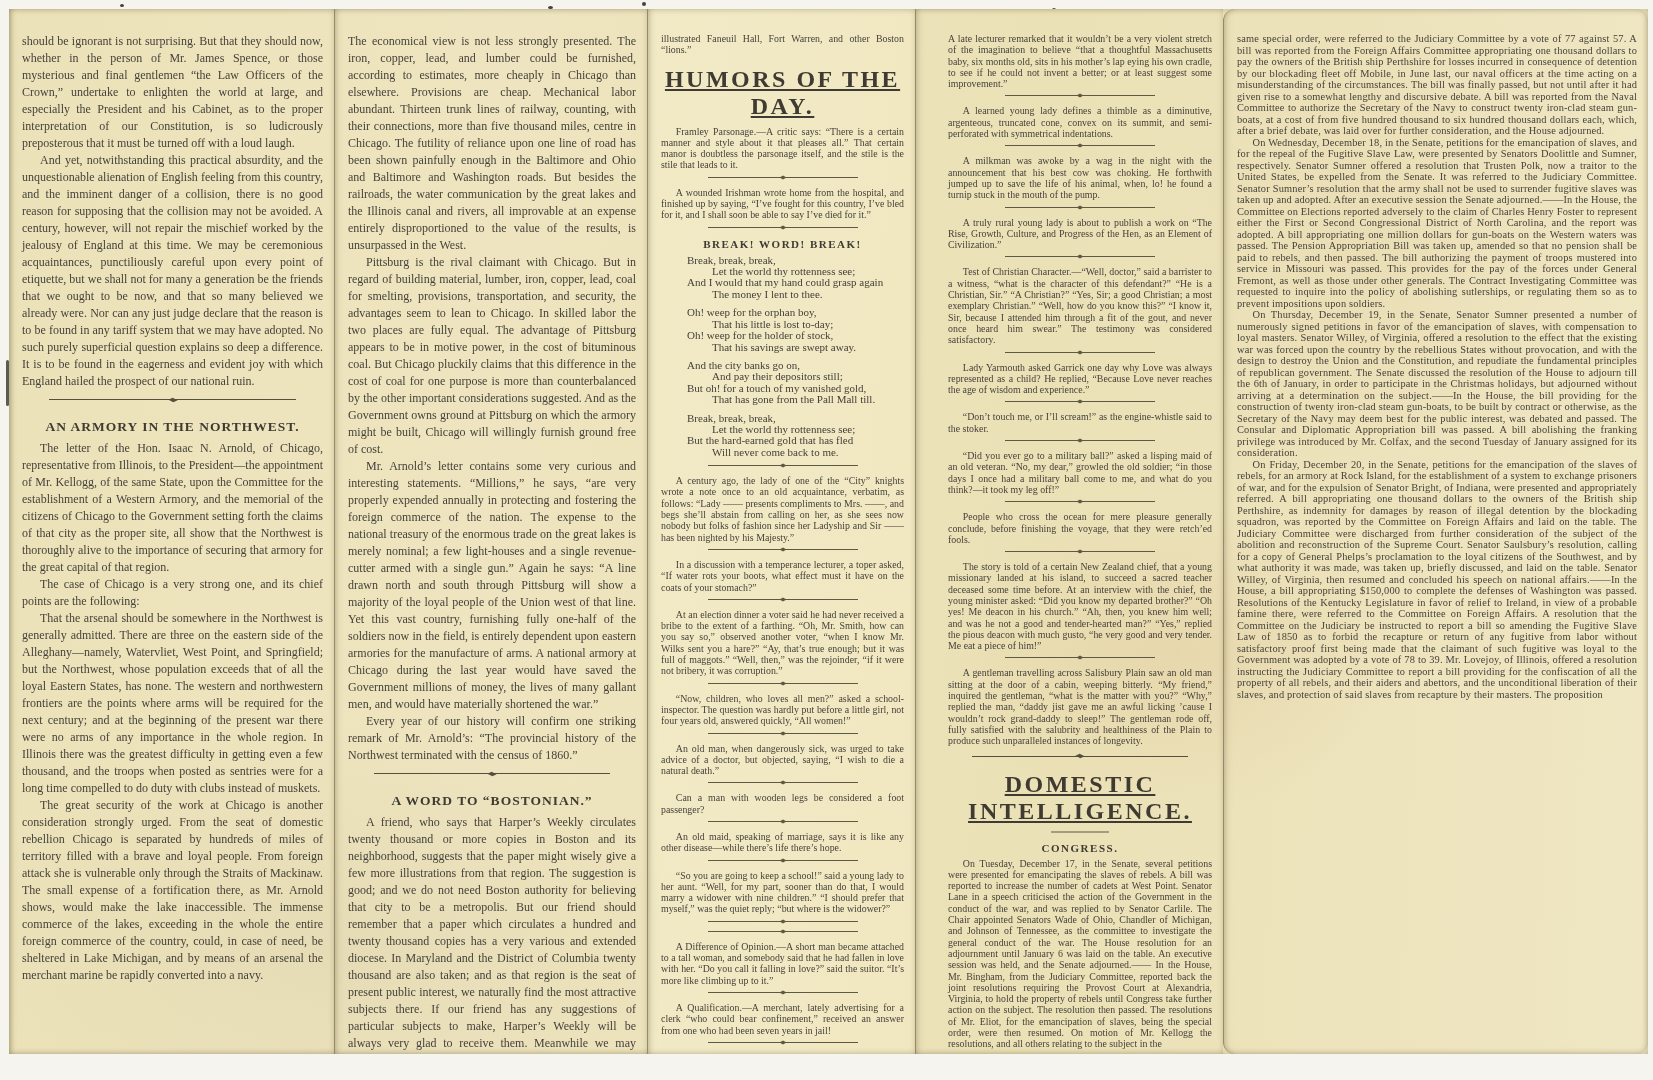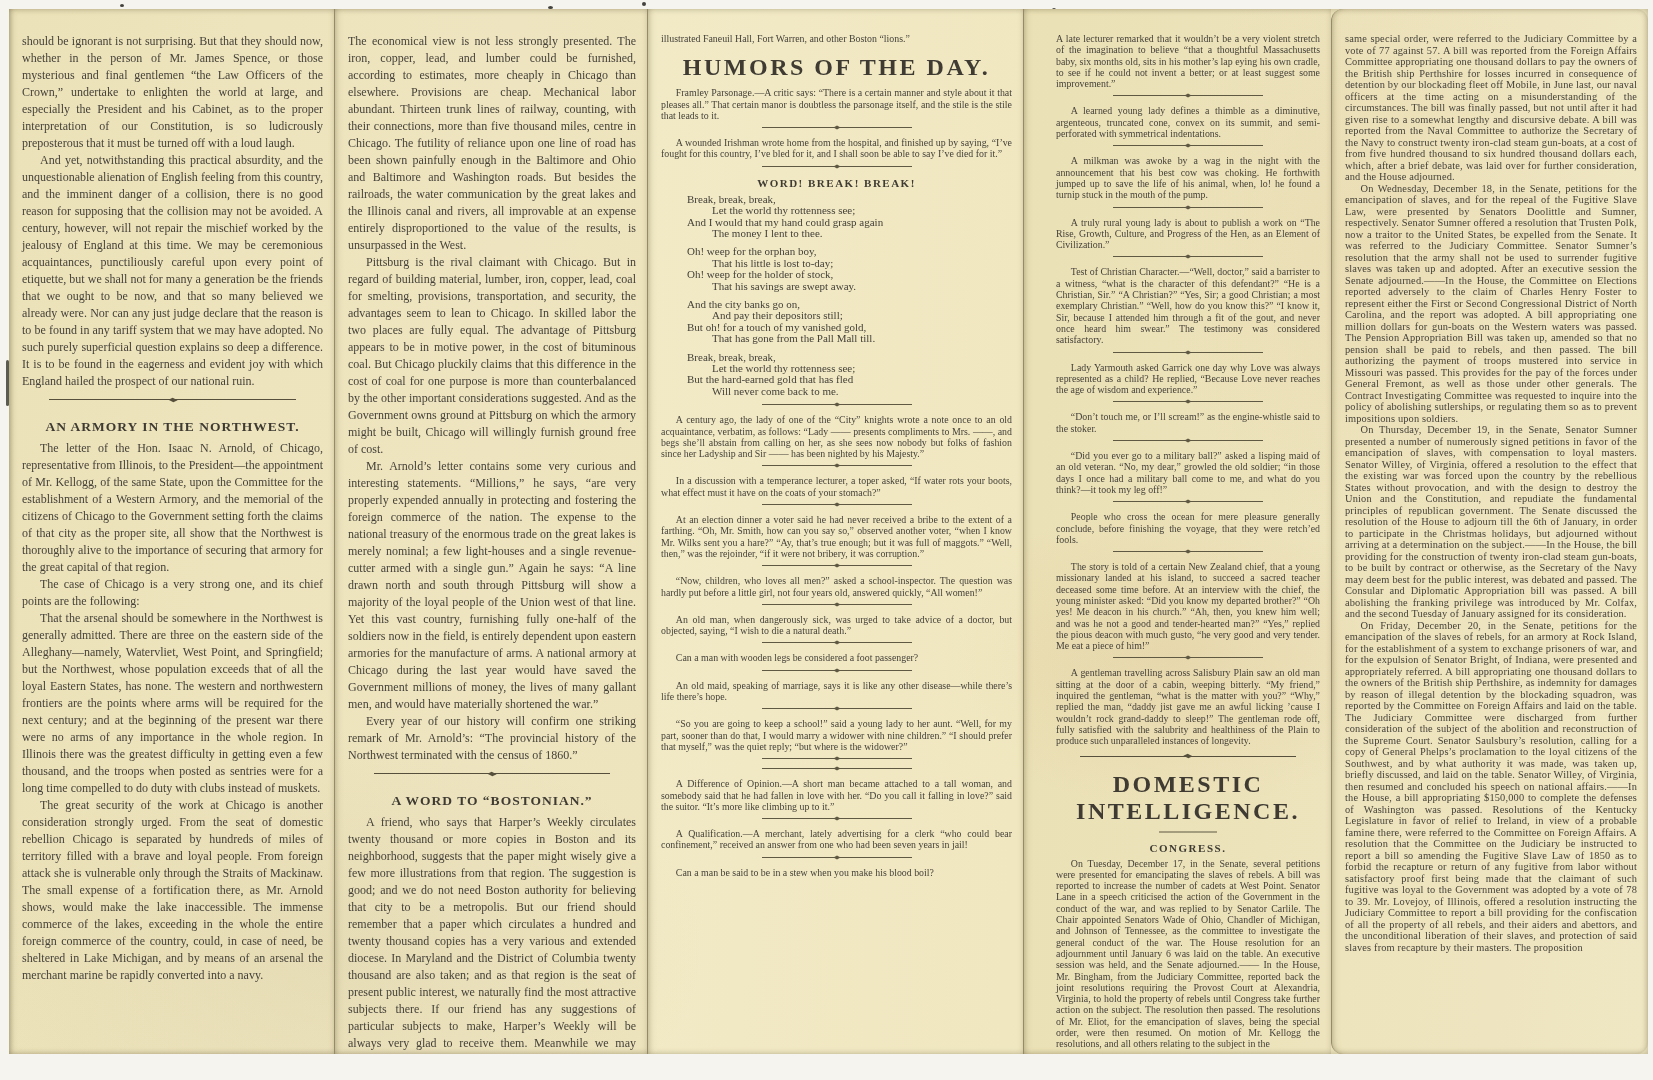--- a/index.html
+++ b/index.html
@@ -11,30 +11,30 @@
            radial-gradient(ellipse 300px 420px at 83% 22%, rgba(210,172,118,0.10), transparent 72%),
            radial-gradient(ellipse 500px 300px at 20% 90%, rgba(120,105,60,0.07), transparent 75%),
            linear-gradient(93deg,#ece2b9 0%,#eee5c0 30%,#ebe1b6 62%,#efe6c3 100%);
          box-shadow:0 0 6px rgba(90,80,50,0.35) inset;overflow:hidden;}
   .columns{display:flex;height:100%;}
   .col{box-sizing:border-box;overflow:hidden;padding:24px 11px 8px 13px;text-align:justify;
        border-left:1px solid #968b68;box-shadow:inset 4px 0 7px -4px rgba(110,98,62,0.55), inset -3px 0 6px -4px rgba(110,98,62,0.35);}
   .col:first-child{border-left:none;}
   .col-1{width:325px;}
   .col-2{width:313px;}
-  .col-3{width:376px;background:rgba(255,250,225,0.25);}
+  .col-3{width:268px;background:rgba(255,250,225,0.25);}
   .col-4{width:308px;padding-left:32px;}
   .col-5{flex:1;border-radius:12px;}
   .col-1 .para,.col-2 .para{font-size:12px;line-height:17px;}
   .col-3 .para,.col-4 .para{font-size:9.9px;line-height:11.3px;}
   .col-5 .para{font-size:10.4px;line-height:11.5px;letter-spacing:0.15px;}
   .para{margin:0;text-indent:1.5em;color:#46423a;}
   .para.cont{text-indent:0;}
   .heading-lg{font-size:24px;font-weight:bold;text-align:center;letter-spacing:2.5px;
-              margin:10px 0 6px;color:#3f3b33;text-indent:0;}
+              margin:10px 0 6px;color:#3f3b33;text-indent:0;text-decoration:underline;}
   .heading-md{font-size:13.5px;font-weight:bold;text-align:center;letter-spacing:1px;
               margin:15px 0 5px;color:#3f3b33;}
   .heading-sm{font-size:11px;font-weight:bold;text-align:center;letter-spacing:1.5px;
               margin:7px 0 4px;color:#3f3b33;}
   .divider{width:150px;margin:6px auto;border-top:1px solid #5f5943;position:relative;height:3px;}
   .divider::after{content:"";position:absolute;left:50%;top:-3px;width:5px;height:5px;
                   background:#5f5943;transform:translateX(-50%) scaleY(0.6) rotate(45deg);}
   .divider-long{width:82%;margin:9px auto;border-top:1.5px solid #554f3b;position:relative;height:4px;}
   .divider-long::after{content:"";position:absolute;left:50%;top:-3.5px;width:7px;height:6px;
                   background:#554f3b;transform:translateX(-50%) scaleY(0.5) rotate(45deg);}
@@ -78,21 +78,21 @@
           <div class="heading-md">A WORD TO “BOSTONIAN.”</div>
           <p class="para">A friend, who says that Harper’s Weekly circulates twenty thousand or more copies in Boston and its neighborhood, suggests that the paper might wisely give a few more illustrations from that region.  The suggestion is good; and we do not need Boston authority for believing that city to be a metropolis.  But our friend should remember that a paper which circulates a hundred and twenty thousand copies has a very various and extended diocese.  In Maryland and the District of Columbia twenty thousand are also taken; and as that region is the seat of present public interest, we naturally find the most attractive subjects there.  If our friend has any suggestions of particular subjects to make, Harper’s Weekly will be always very glad to receive them.  Meanwhile we may observe that since the war broke out Harper’s Weekly has</p>
         </div>
         <div class="col col-3">
           <p class="para cont">illustrated Faneuil Hall, Fort Warren, and other Boston “lions.”</p>
           <div class="heading-lg">HUMORS OF THE DAY.</div>
           <p class="para">Framley Parsonage.—A critic says: “There is a certain manner and style about it that pleases all.”  That certain manor is doubtless the parsonage itself, and the stile is the stile that leads to it.</p>
           <div class="divider"></div>
           <p class="para">A wounded Irishman wrote home from the hospital, and finished up by saying, “I’ve fought for this country, I’ve bled for it, and I shall soon be able to say I’ve died for it.”</p>
           <div class="divider"></div>
-          <div class="heading-sm">WORD! BREAK! BREAK!</div>
+          <div class="heading-sm">BREAK! WORD! BREAK!</div>
           <div class="poem">
             <div class="poem-line">Break, break, break,</div>
             <div class="poem-line indent">Let the world thy rottenness see;</div>
             <div class="poem-line">And I would that my hand could grasp again</div>
             <div class="poem-line indent">The money I lent to thee.</div>
           </div>
           <div class="poem">
             <div class="poem-line">Oh! weep for the orphan boy,</div>
             <div class="poem-line indent">That his little is lost to-day;</div>
             <div class="poem-line">Oh! weep for the holder of stock,</div>

